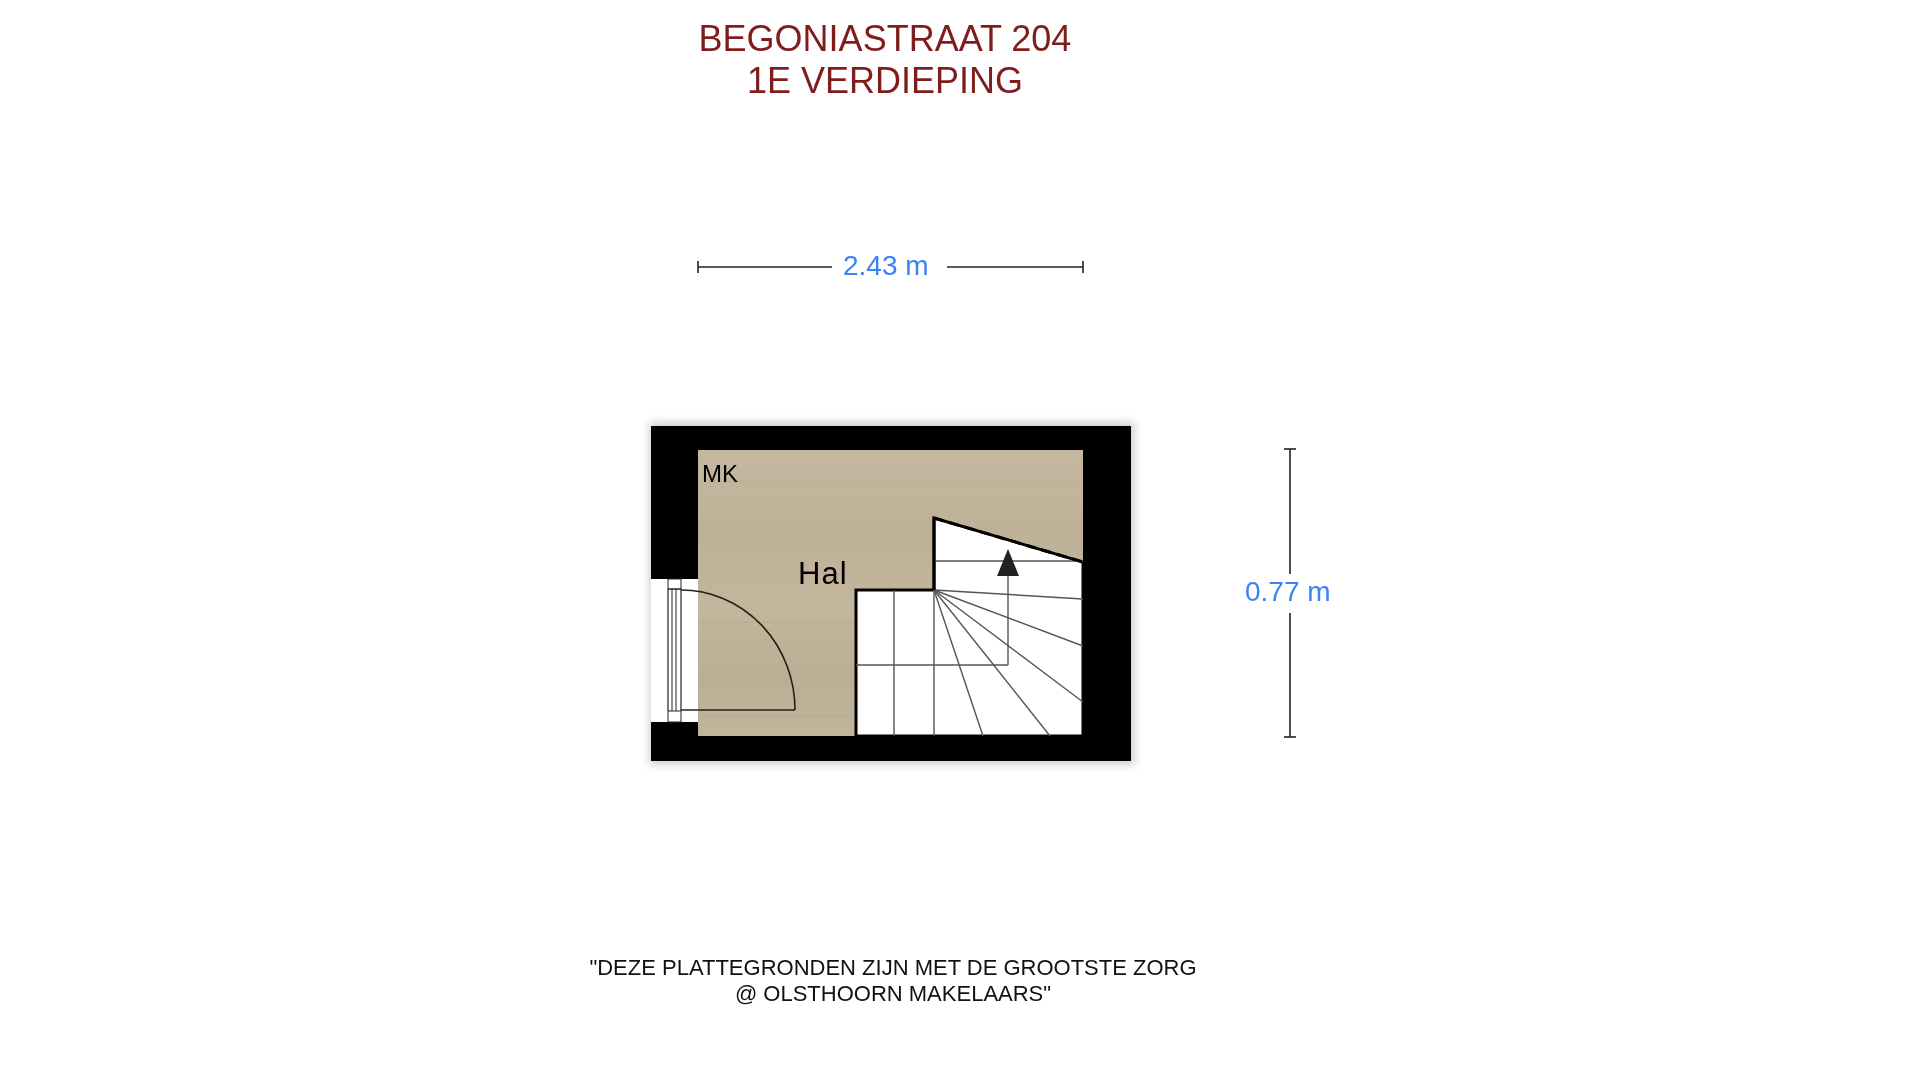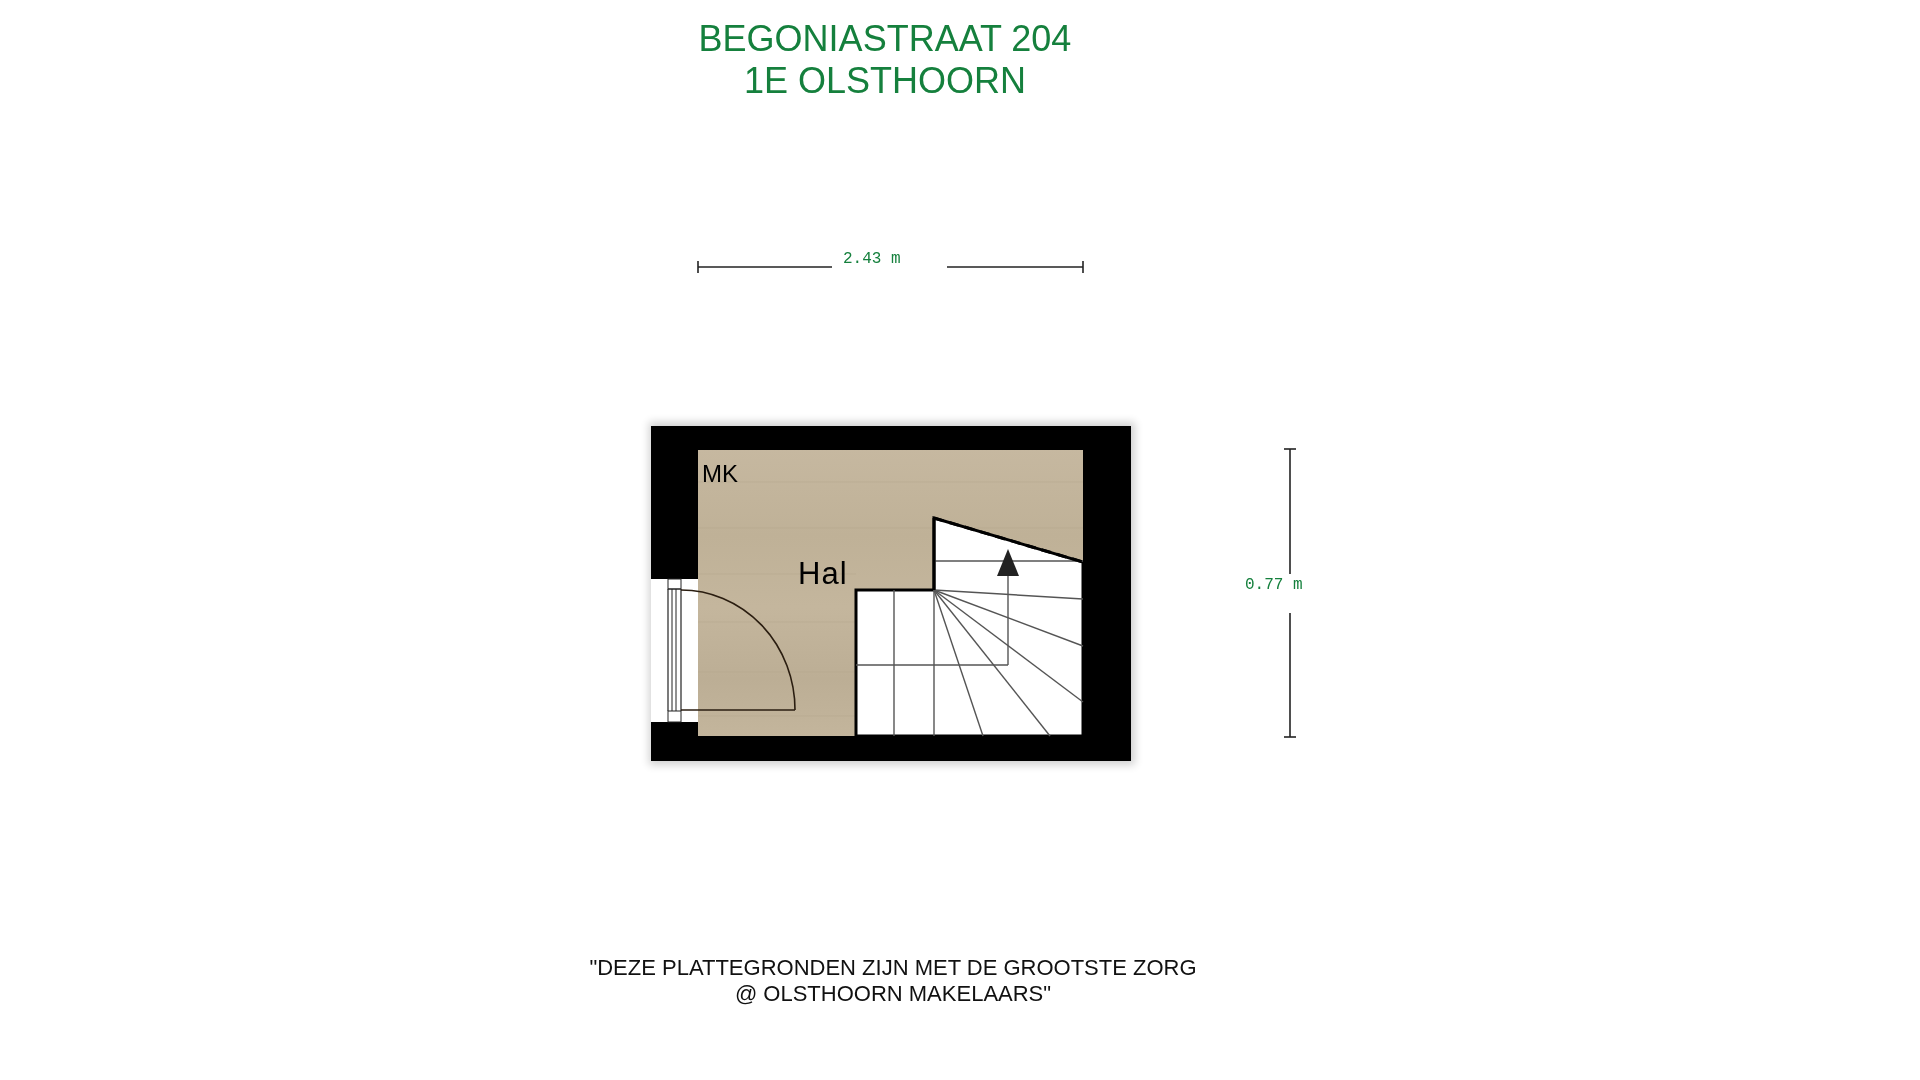--- a/index.html
+++ b/index.html
@@ -1,35 +1,35 @@
 <!DOCTYPE html>
 <html><head>
 <meta charset="utf-8">
 <style>
   html, body { margin: 0; padding: 0; }
   body {
     width: 1920px; height: 1080px; background: #ffffff; position: relative; overflow: hidden;
     font-family: "Liberation Sans", "DejaVu Sans", sans-serif; color: #111;
   }
   .title-block { position: absolute; left: 0; width: 1770px; top: 18px; text-align: center; }
-  .title-block div { font-size: 36px; line-height: 42px; color: #15803d; }
+  .title-block div { font-size: 36px; line-height: 42px; color: #7f1d1d; }
   .dim-h { position: absolute; left: 697px; top: 250px; width: 388px; height: 34px; }
   .dim-v { position: absolute; left: 1270px; top: 448px; width: 120px; height: 290px; }
-  .dim-label { font-size: 16px; color: #15803d; position: absolute; background: #fff; white-space: nowrap; font-family: Liberation Mono, monospace; }
+  .dim-label { font-size: 28px; color: #3b82f6; position: absolute; background: #fff; white-space: nowrap; }
   .plan { position: absolute; left: 0; top: 0; width: 1920px; height: 1080px; pointer-events: none; }
   .plan-label { position: absolute; color: #000000; }
   .disclaimer { position: absolute; left: 0; width: 1786px; top: 955px; text-align: center; }
   .disclaimer div { font-size: 22px; line-height: 25.5px; color: #111; }
 </style>
 </head>
 <body>
 
 <div class="title-block">
   <div>BEGONIASTRAAT 204</div>
-  <div>1E OLSTHOORN</div>
+  <div>1E VERDIEPING</div>
 </div>
 
 <div class="dim-h">
   <svg width="388" height="34" style="position:absolute;left:0;top:0">
     <line x1="1" y1="17" x2="135" y2="17" stroke="#222" stroke-width="1.6"></line>
     <line x1="250" y1="17" x2="386" y2="17" stroke="#222" stroke-width="1.6"></line>
     <line x1="1" y1="11" x2="1" y2="23" stroke="#222" stroke-width="1.6"></line>
     <line x1="386" y1="11" x2="386" y2="23" stroke="#222" stroke-width="1.6"></line>
   </svg>
   <span class="dim-label" style="left:146px;top:0px;">2.43 m</span>

